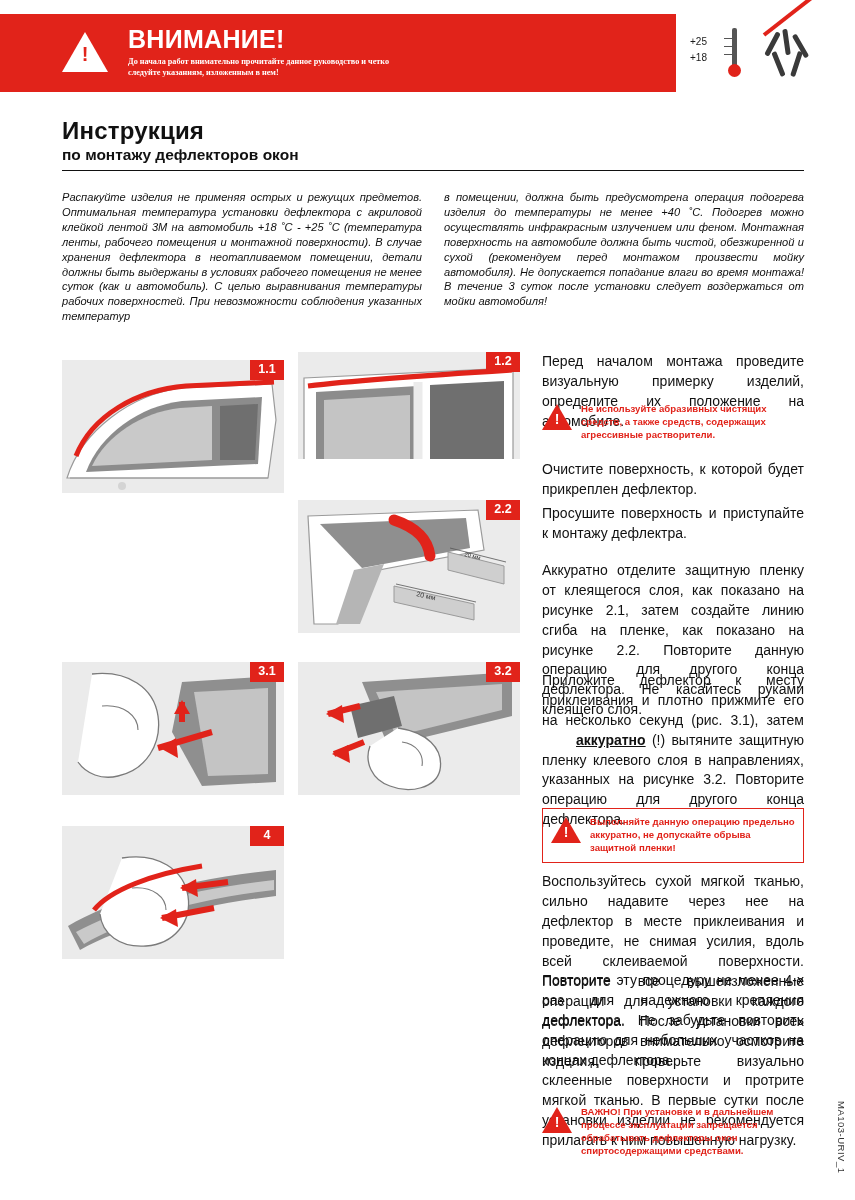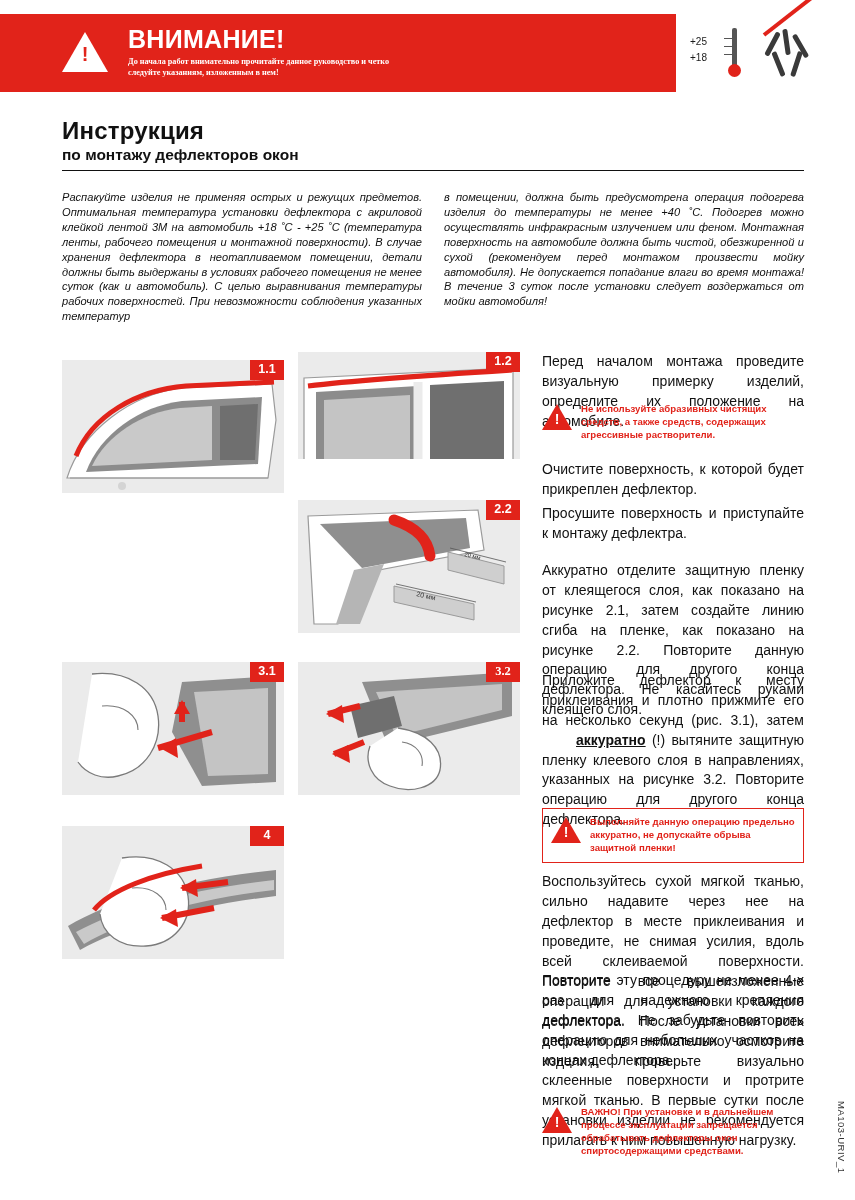--- a/index.html
+++ b/index.html
@@ -230,21 +230,21 @@
       <path d="M30 12 C66 8 92 26 96 54 C100 82 84 108 56 114 C40 118 24 112 16 100" fill="#fff" stroke="#7a7a7a" stroke-width="1.3"></path>
       <path d="M40 44 C62 42 76 54 76 68" fill="none" stroke="#7a7a7a" stroke-width="1.1"></path>
       <path d="M96 86 L150 70" stroke="#e1231a" stroke-width="6"></path>
       <path d="M98 86 l16 -10 l2 20 z" fill="#e1231a"></path>
       <path d="M120 40 L120 60" stroke="#e1231a" stroke-width="6"></path>
       <path d="M120 38 l-8 14 l16 0 z" fill="#e1231a"></path>
     </svg>
     <div class="tag">3.1</div>
   </div>
 
-  <div class="fig" style="left:298px;top:662px;width:222px;height:133px;font-family:Liberation Serif, serif;">
+  <div class="fig" style="left:298px;top:662px;width:222px;height:133px;">
     <svg width="222" height="133" viewBox="0 0 222 133">
       <rect width="222" height="133" fill="#ebebeb"></rect>
       <path d="M64 20 L214 10 L214 54 L90 84 Z" fill="#8f8f8f"></path>
       <path d="M78 30 L204 22 L204 48 L98 74 Z" fill="#c4c4c4"></path>
       <path d="M52 44 L96 34 L104 64 L60 76 Z" fill="#6f6f6f"></path>
       <path d="M100 66 C128 70 146 86 142 108 C138 126 112 132 92 124 C74 118 66 100 72 84" fill="#fff" stroke="#7a7a7a" stroke-width="1.3"></path>
       <path d="M104 80 C118 82 126 92 124 104" fill="none" stroke="#7a7a7a" stroke-width="1.1"></path>
       <path d="M30 52 L62 44" stroke="#e1231a" stroke-width="6"></path>
       <path d="M28 52 l16 -9 l2 18 z" fill="#e1231a"></path>
       <path d="M36 92 L66 80" stroke="#e1231a" stroke-width="6"></path>

